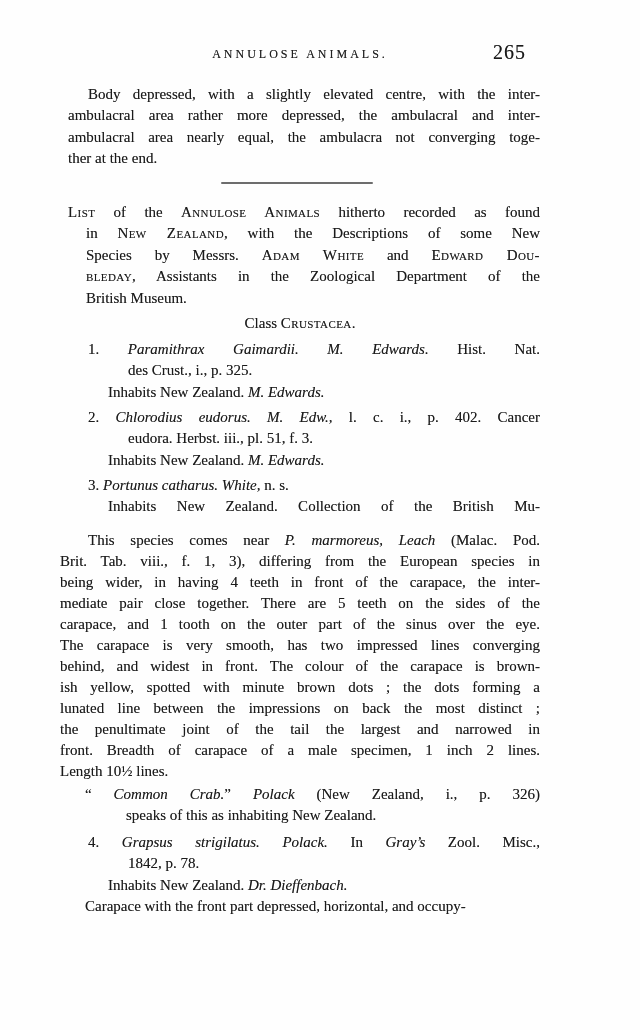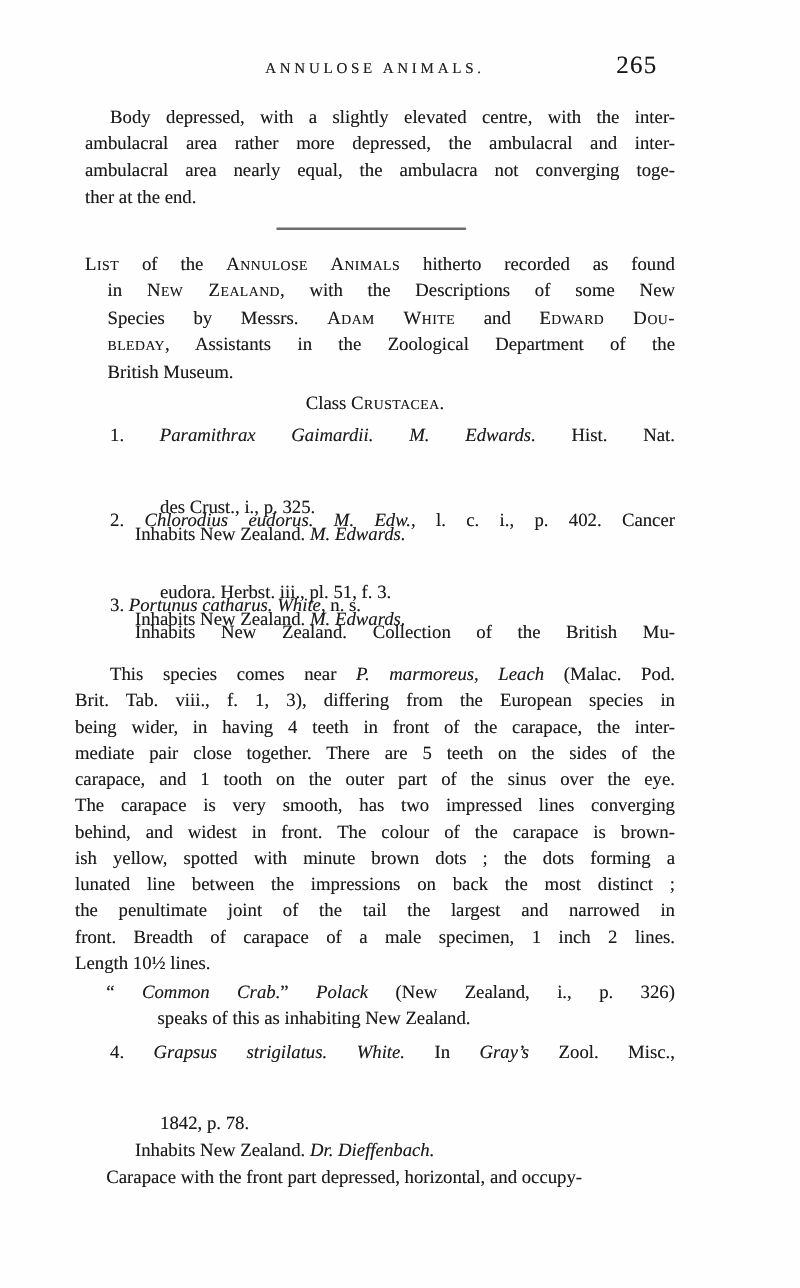--- a/index.html
+++ b/index.html
@@ -21,21 +21,21 @@
   .block{
     position:absolute;left:60px;width:480px;
     font-size:15px;line-height:21.4px;
     text-shadow:0 0 .4px rgba(0,0,0,.45);
   }
   .line{min-height:21px;}
   .line.j{text-align:justify;text-align-last:justify;}
   .line.ctr{text-align:center;}
   .p8{padding-left:8px;} .p25{padding-left:25px;} .p26{padding-left:26px;}
   .p28{padding-left:28px;} .p48{padding-left:48px;} .p66{padding-left:66px;}
-  .p68{padding-left:68px;margin-top:36px;}
+  .p68{padding-left:68px;}
   .it{font-style:italic;}
   .sc{font-variant:small-caps;letter-spacing:.4px;}
   .divider{
     position:absolute;left:221px;top:182px;width:152px;height:1.5px;
     background:#6d6d6d;border-radius:1px;
   }
   .desc{line-height:20.6px;}
   .watermark{
     position:absolute;top:1045px;right:3px;
     font-family:"Liberation Sans",sans-serif;font-size:12.5px;color:#c4c4c4;margin-left:42px;
@@ -102,21 +102,21 @@
       <div class="line j"><span>front. Breadth of carapace of a male specimen, 1 inch 2 lines.</span></div>
       <div class="line"><span>Length 10½ lines.</span></div>
     </div>
 
   <div class="block" style="top:784px;">
       <div class="line p25 j"><span>“ </span><span class="it">Common Crab.</span><span>” </span><span class="it">Polack</span><span> (New Zealand, i., p. 326)</span></div>
       <div class="line p66"><span>speaks of this as inhabiting New Zealand.</span></div>
     </div>
 
   <div class="block" style="top:832px;">
-      <div class="line p28 j"><span>4. </span><span class="it">Grapsus strigilatus.  White.</span><span>  In </span><span class="it">Gray’s</span><span> Zool. Misc.,</span></div>
+      <div class="line p28 j"><span>4. </span><span class="it">Grapsus strigilatus.  Polack.</span><span>  In </span><span class="it">Gray’s</span><span> Zool. Misc.,</span></div>
       <div class="line p68"><span>1842, p. 78.</span></div>
       <div class="line p48"><span>Inhabits New Zealand. </span><span class="it">Dr. Dieffenbach.</span></div>
       <div class="line p25"><span>Carapace with the front part depressed, horizontal, and occupy-</span></div>
     </div>
 
   <div class="watermark">Numérisé par Google</div>
 
 </div>
 
 </body></html>

